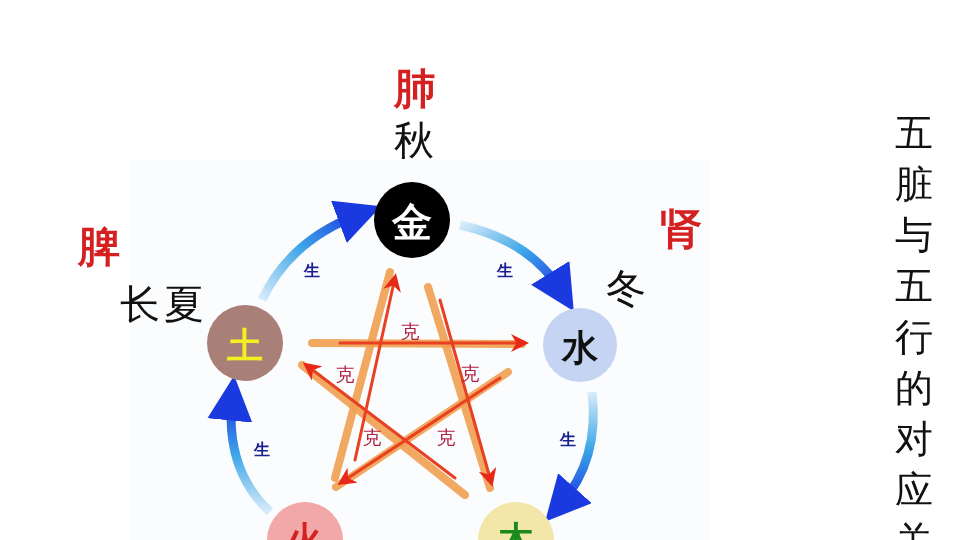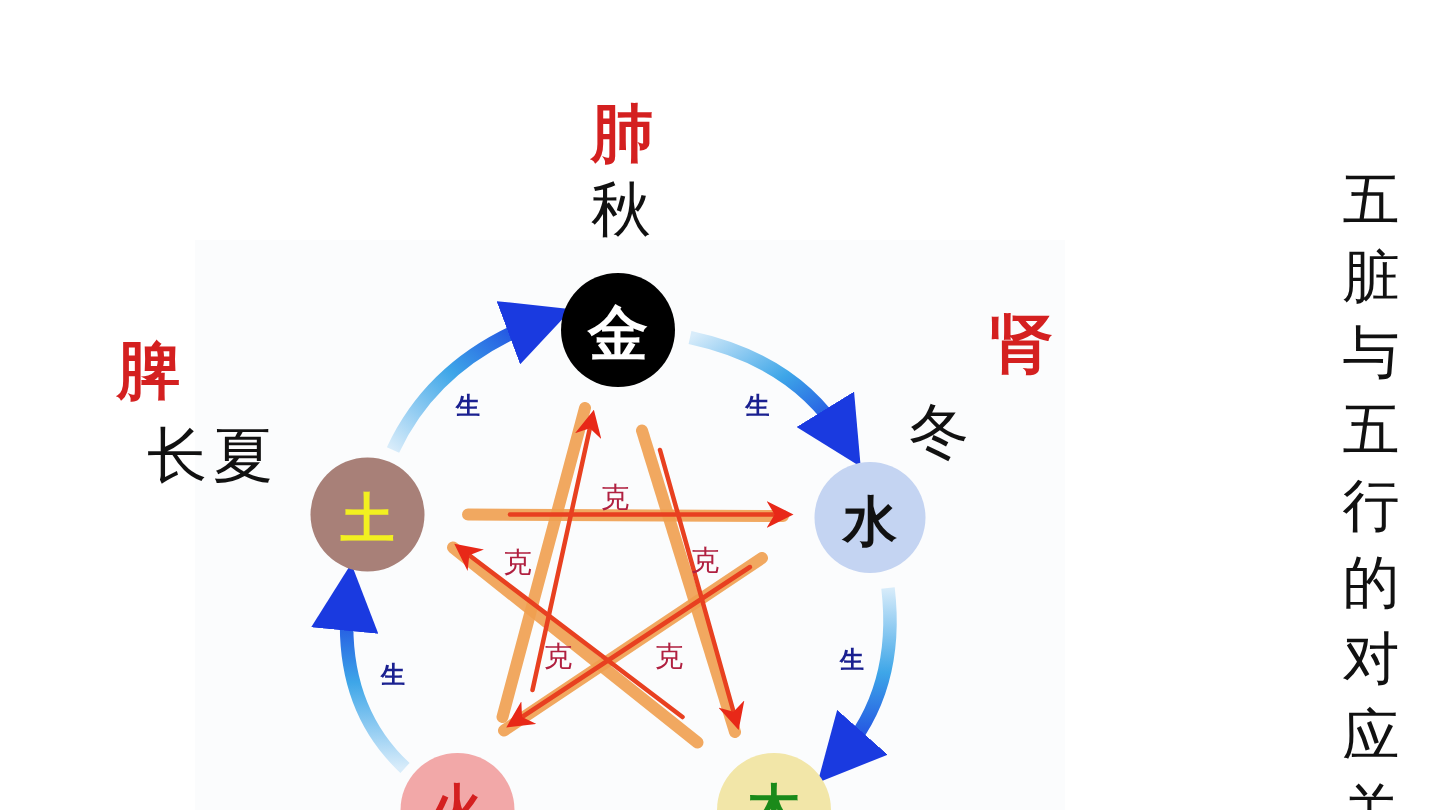--- a/index.html
+++ b/index.html
@@ -119,21 +119,21 @@
     <text x="516" y="552" text-anchor="middle" font-size="36" font-weight="bold" fill="#1a8a1a">木</text>
   </g>
 </svg>
 
 <div class="organ" style="left:394px; top:68px;">肺</div>
 <div class="organ" style="left:660px; top:208px;">肾</div>
 <div class="organ" style="left:78px; top:226px;">脾</div>
 
 <div class="season" style="left:394px; top:120px;">秋</div>
 <div class="season" style="left:606px; top:268px;">冬</div>
-<div class="season" style="left:98px; top:284px;">长夏</div>
+<div class="season" style="left:120px; top:284px;">长夏</div>
 
 <div class="vtitle">
   <span>五</span>
   <span>脏</span>
   <span>与</span>
   <span>五</span>
   <span>行</span>
   <span>的</span>
   <span>对</span>
   <span>应</span>

